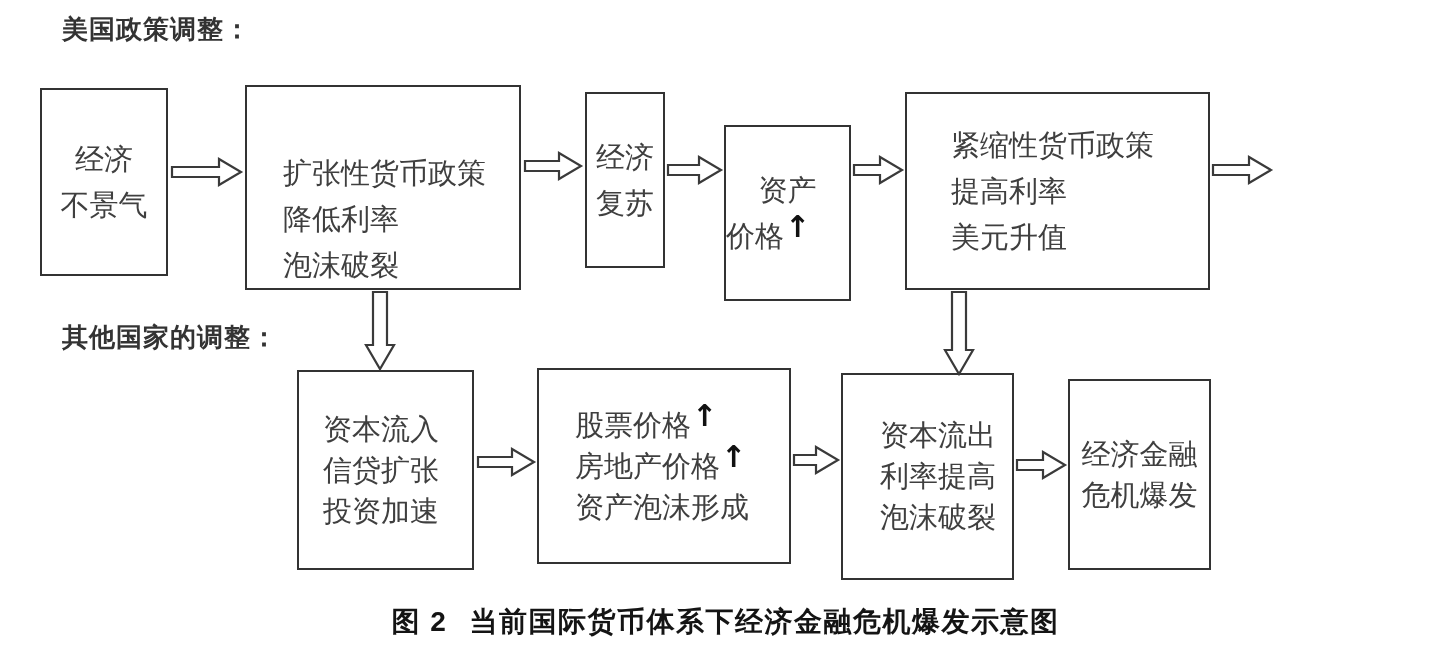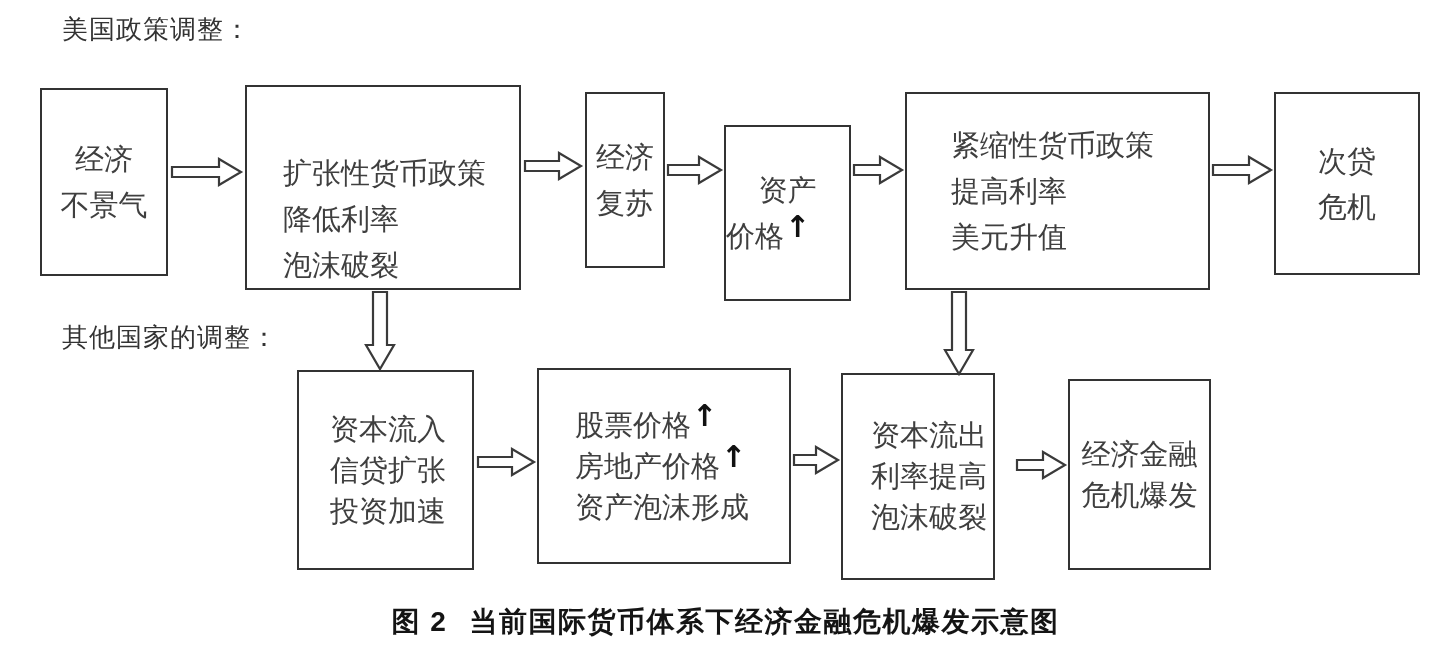--- a/index.html
+++ b/index.html
@@ -2,21 +2,21 @@
 <html><head>
 <meta charset="utf-8">
 <style>
   html,body { margin:0; padding:0; background:#ffffff; }
   .stage {
     position:relative; width:1451px; height:669px; background:#ffffff;
     font-family:"Liberation Serif","DejaVu Serif",serif;
     color:#3f3f3f; overflow:hidden;
   }
   .slabel {
-    position:absolute; font-size:26px; color:#333333; letter-spacing:1px;
+    position:absolute; font-size:26px; color:#333333; letter-spacing:1px;font-weight:bold;
   }
   .box {
     position:absolute; box-sizing:border-box;
     border:2.5px solid #333333; background:#ffffff;
     display:flex; flex-direction:column; justify-content:center;
   }
   .box .ln { font-size:29px; line-height:46px; white-space:nowrap; }
   .box.tight .ln { line-height:41px; }
   .box.center { text-align:center; }
   .box.leftpad { align-items:flex-start; }
@@ -65,44 +65,40 @@
         <span class="up">↑</span>
     </div>
   </div>
 
   <div class="box leftpad" style="left:905px; top:92px; width:305px; height:198px; padding-left:44px;">
     <div class="ln">紧缩性货币政策</div>
     <div class="ln">提高利率</div>
     <div class="ln">美元升值</div>
   </div>
 
-  <div class="box center" style="left:1274px; top:92px; width:146px; height:183px;">
-    <div class="ln">次贷</div>
-    <div class="ln">危机</div>
-  </div>
 
-  <div class="box tight leftpad" style="left:297px; top:370px; width:177px; height:200px; padding-left:31px;">
+  <div class="box tight leftpad" style="left:297px; top:370px; width:177px; height:200px; padding-left:24px;">
     <div class="ln">资本流入</div>
     <div class="ln">信贷扩张</div>
     <div class="ln">投资加速</div>
   </div>
 
   <div class="box tight leftpad" style="left:537px; top:368px; width:254px; height:196px; padding-left:36px;">
     <div class="ln row">
       <span>股票价格</span>
         <span class="up">↑</span>
     </div>
     <div class="ln row">
       <span>房地产价格</span>
         <span class="up">↑</span>
     </div>
     <div class="ln">资产泡沫形成</div>
   </div>
 
-  <div class="box tight leftpad" style="left:841px; top:373px; width:154px; height:207px; padding-left:28px;">
+  <div class="box tight leftpad" style="left:841px; top:373px; width:173px; height:207px; padding-left:37px;">
     <div class="ln">资本流出</div>
     <div class="ln">利率提高</div>
     <div class="ln">泡沫破裂</div>
   </div>
 
   <div class="box tight center" style="left:1068px; top:379px; width:143px; height:191px;">
     <div class="ln">经济金融</div>
     <div class="ln">危机爆发</div>
   </div>
 

